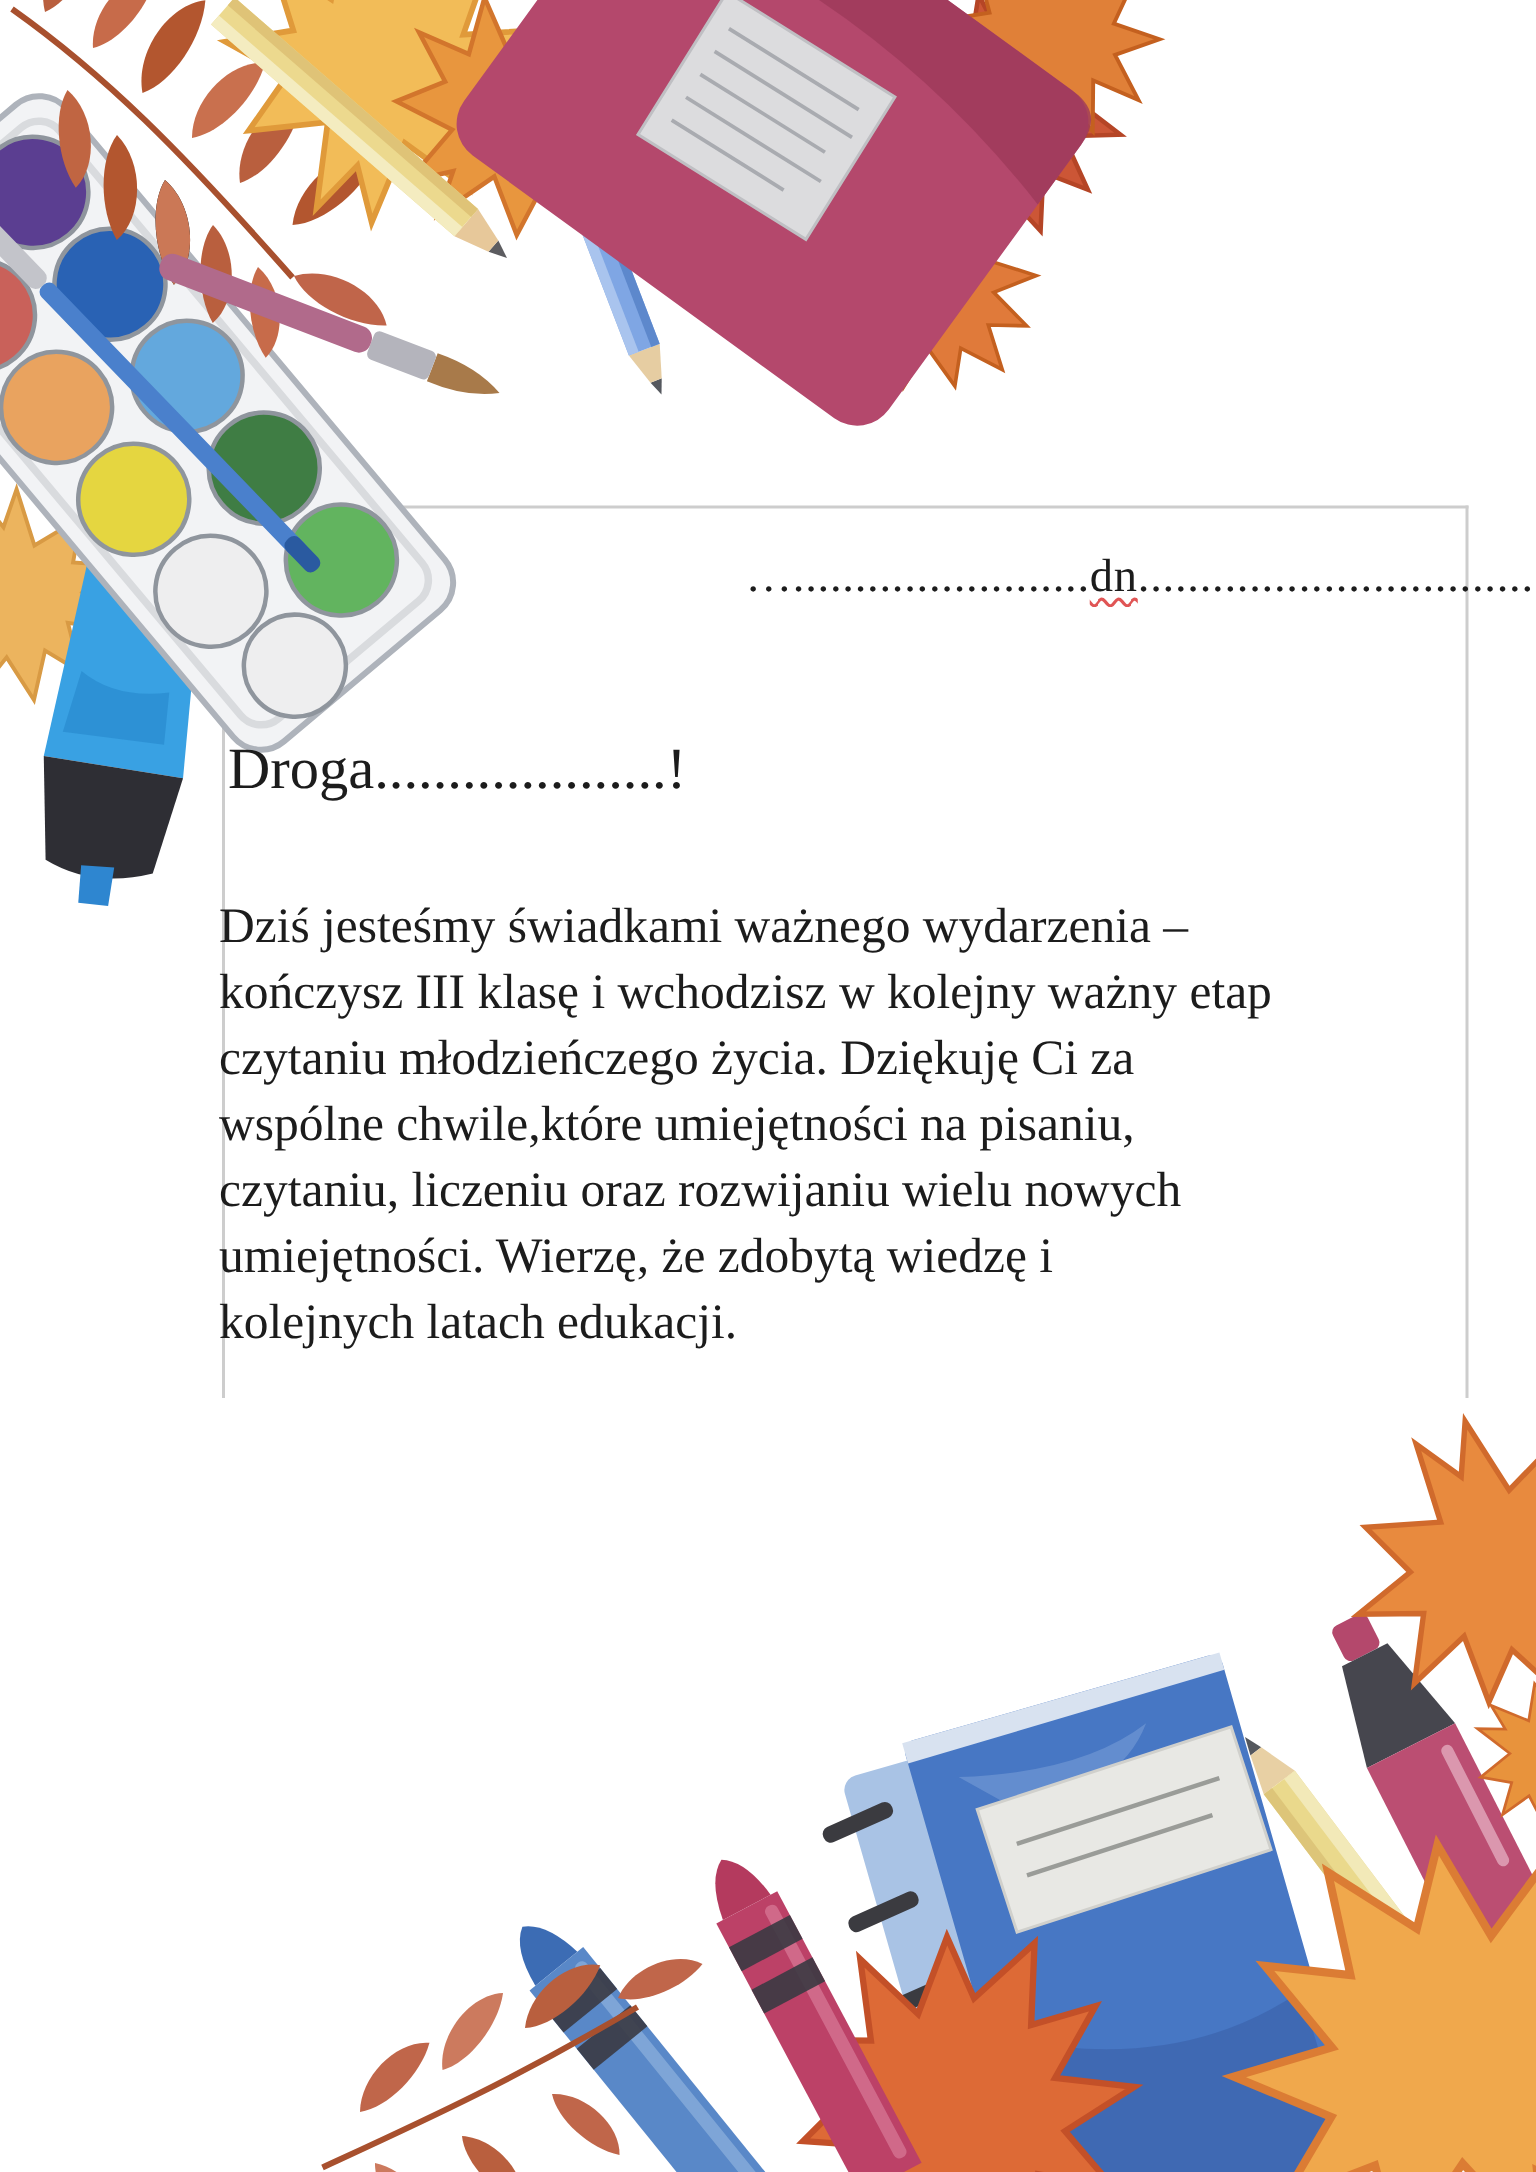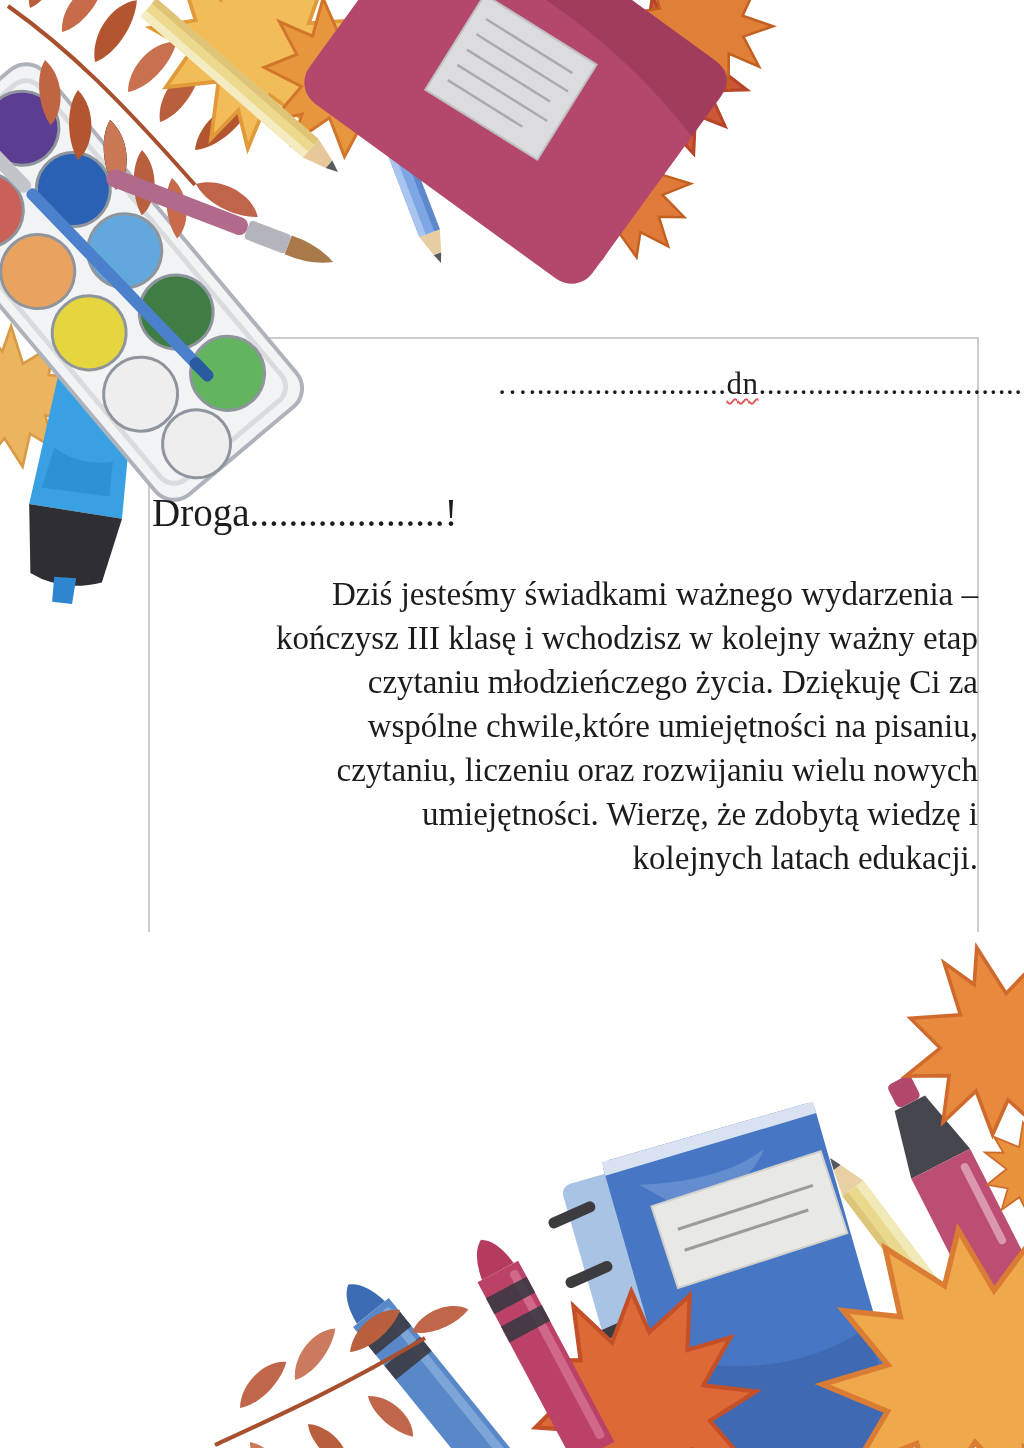--- a/index.html
+++ b/index.html
@@ -7,21 +7,21 @@
         font-family:"Liberation Serif","DejaVu Serif",serif;color:#1c1c1c;}
   .deco{position:absolute;left:0;top:0;width:1024px;height:1448px;z-index:2;pointer-events:none;}
   .textbox{position:absolute;left:148px;top:337px;width:827px;height:593px;z-index:1;
            border-top:2px solid #cdcdcd;border-left:2px solid #cdcdcd;border-right:2px solid #cdcdcd;
            background:#ffffff;}
   .text-layer{position:absolute;left:0;top:0;width:1024px;height:1448px;z-index:3;}
   .date-line{position:absolute;left:497px;top:366px;font-size:31px;white-space:nowrap;letter-spacing:.5px;}
   .squiggle{text-decoration:underline;text-decoration-style:wavy;text-decoration-color:#e05555;
             text-decoration-thickness:2px;text-underline-offset:4px;text-align:right;}
   .greeting{position:absolute;left:152px;top:490px;font-size:39px;white-space:nowrap;}
-  .body-text{position:absolute;left:146px;top:572px;width:832px;text-align:right;
+  .body-text{position:absolute;left:146px;top:596px;width:832px;text-align:left;
              font-size:33px;line-height:44px;}
   .body-text div{white-space:nowrap;}
 </style>
 </head>
 <body>
 
 <div class="page">
 
   <div class="textbox"></div>
 

